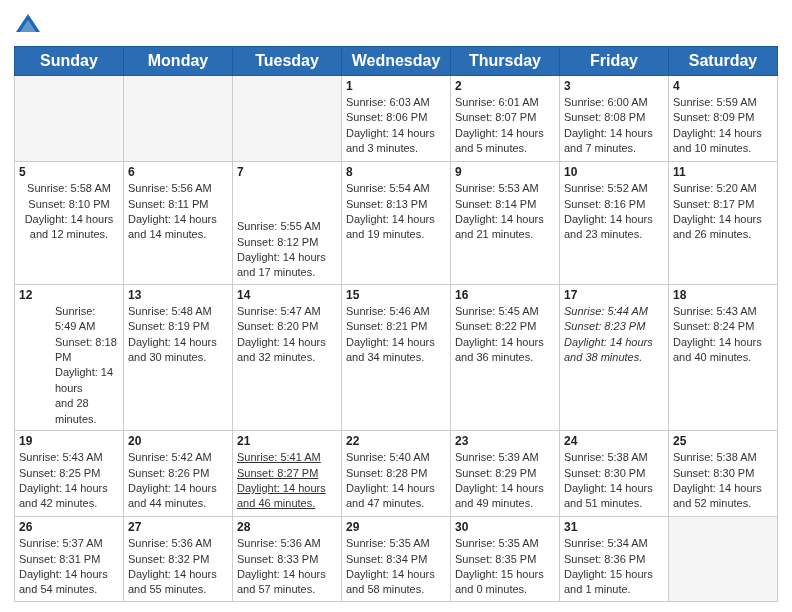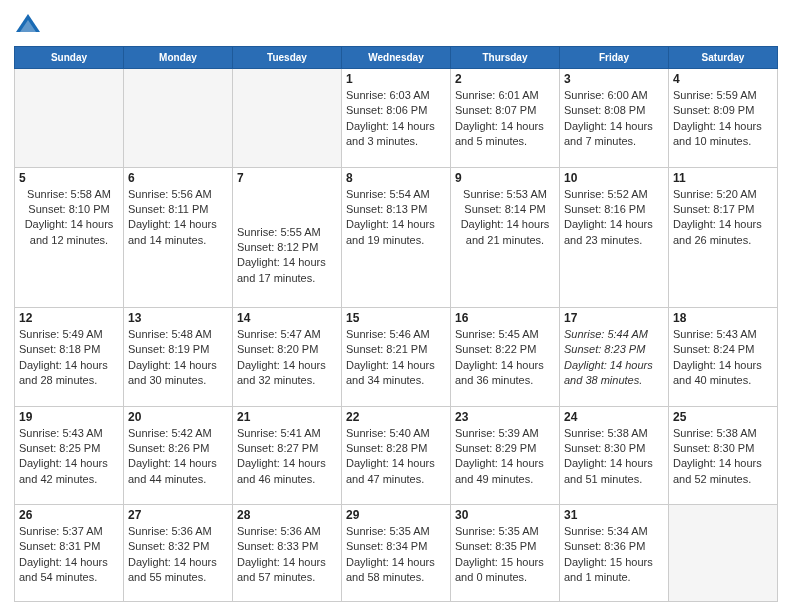--- a/index.html
+++ b/index.html
@@ -63,21 +63,21 @@
     .calendar {
       flex: 1;
       border: 1px solid #ccc;
       border-collapse: collapse;
       width: 100%;
       table-layout: fixed;
     }
     .calendar th {
       background: #2a6db5;
       color: #fff;
-      font-size: 10px;
+      font-size: 16px;
       font-weight: bold;
       text-align: center;
       padding: 5px 2px;
       border: 1px solid #1e5a9a;
     }
     .calendar td {
       border: 1px solid #ccc;
       vertical-align: top;
       padding: 3px 4px;
       font-size: 9.5px;
@@ -195,21 +195,21 @@
           </td>
           <td>
             <span class="day-num">8</span>
             <div class="day-info" style="white-space: pre-line;">Sunrise: 5:54 AM
 Sunset: 8:13 PM
 Daylight: 14 hours
 and 19 minutes.</div>
           </td>
           <td>
             <span class="day-num">9</span>
-            <div class="day-info" style="white-space: pre-line; text-align: center;">Sunrise: 5:53 AM
+            <div class="day-info" style="white-space: pre-line;">Sunrise: 5:53 AM
 Sunset: 8:14 PM
 Daylight: 14 hours
 and 21 minutes.</div>
           </td>
           <td>
             <span class="day-num">10</span>
             <div class="day-info" style="white-space: pre-line;">Sunrise: 5:52 AM
 Sunset: 8:16 PM
 Daylight: 14 hours
 and 23 minutes.</div>
@@ -218,21 +218,21 @@
             <span class="day-num">11</span>
             <div class="day-info" style="white-space: pre-line;">Sunrise: 5:20 AM
 Sunset: 8:17 PM
 Daylight: 14 hours
 and 26 minutes.</div>
           </td>
         </tr>
         <tr>
           <td>
             <span class="day-num">12</span>
-            <div class="day-info" style="white-space: pre-line;">Sunrise: 5:49 AM
+            <div class="day-info" style="white-space: pre-line; margin-left: 36px;">Sunrise: 5:49 AM
 Sunset: 8:18 PM
 Daylight: 14 hours
 and 28 minutes.</div>
           </td>
           <td>
             <span class="day-num">13</span>
             <div class="day-info" style="white-space: pre-line;">Sunrise: 5:48 AM
 Sunset: 8:19 PM
 Daylight: 14 hours
 and 30 minutes.</div>
@@ -283,21 +283,21 @@
           </td>
           <td>
             <span class="day-num">20</span>
             <div class="day-info" style="white-space: pre-line;">Sunrise: 5:42 AM
 Sunset: 8:26 PM
 Daylight: 14 hours
 and 44 minutes.</div>
           </td>
           <td>
             <span class="day-num">21</span>
-            <div class="day-info" style="white-space: pre-line;">Sunrise: 5:41 AM
+            <div class="day-info" style="white-space: pre-line; text-decoration: underline;">Sunrise: 5:41 AM
 Sunset: 8:27 PM
 Daylight: 14 hours
 and 46 minutes.</div>
           </td>
           <td>
             <span class="day-num">22</span>
             <div class="day-info" style="white-space: pre-line;">Sunrise: 5:40 AM
 Sunset: 8:28 PM
 Daylight: 14 hours
 and 47 minutes.</div>

